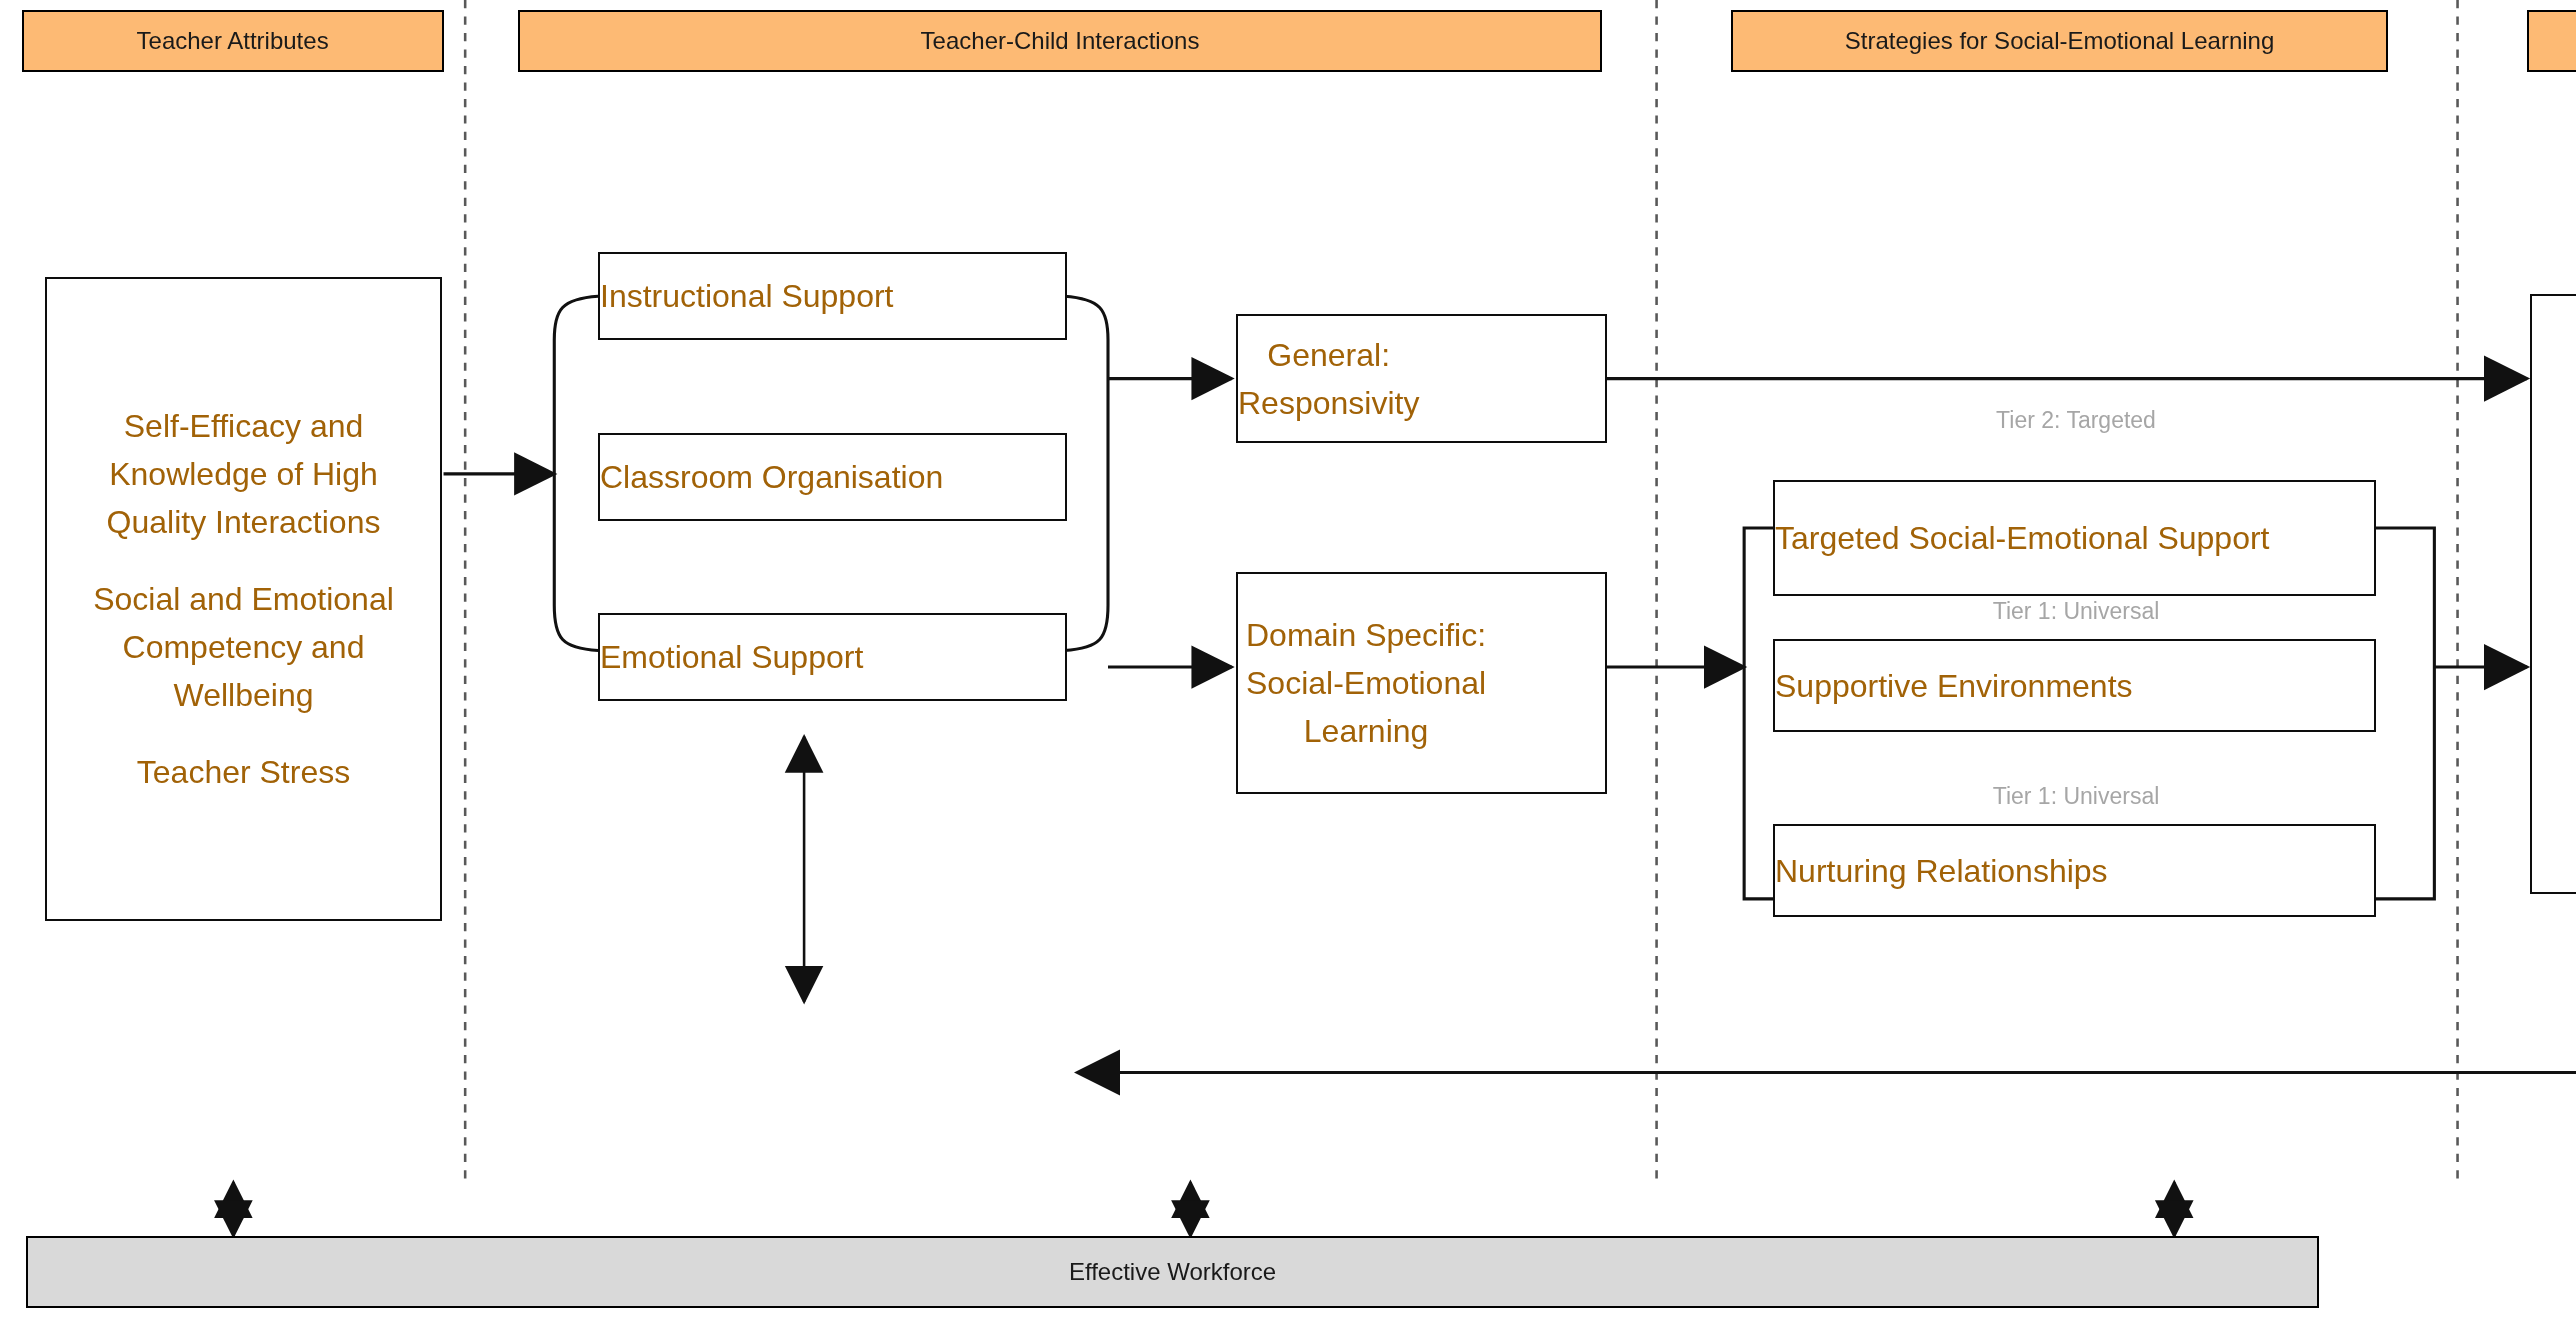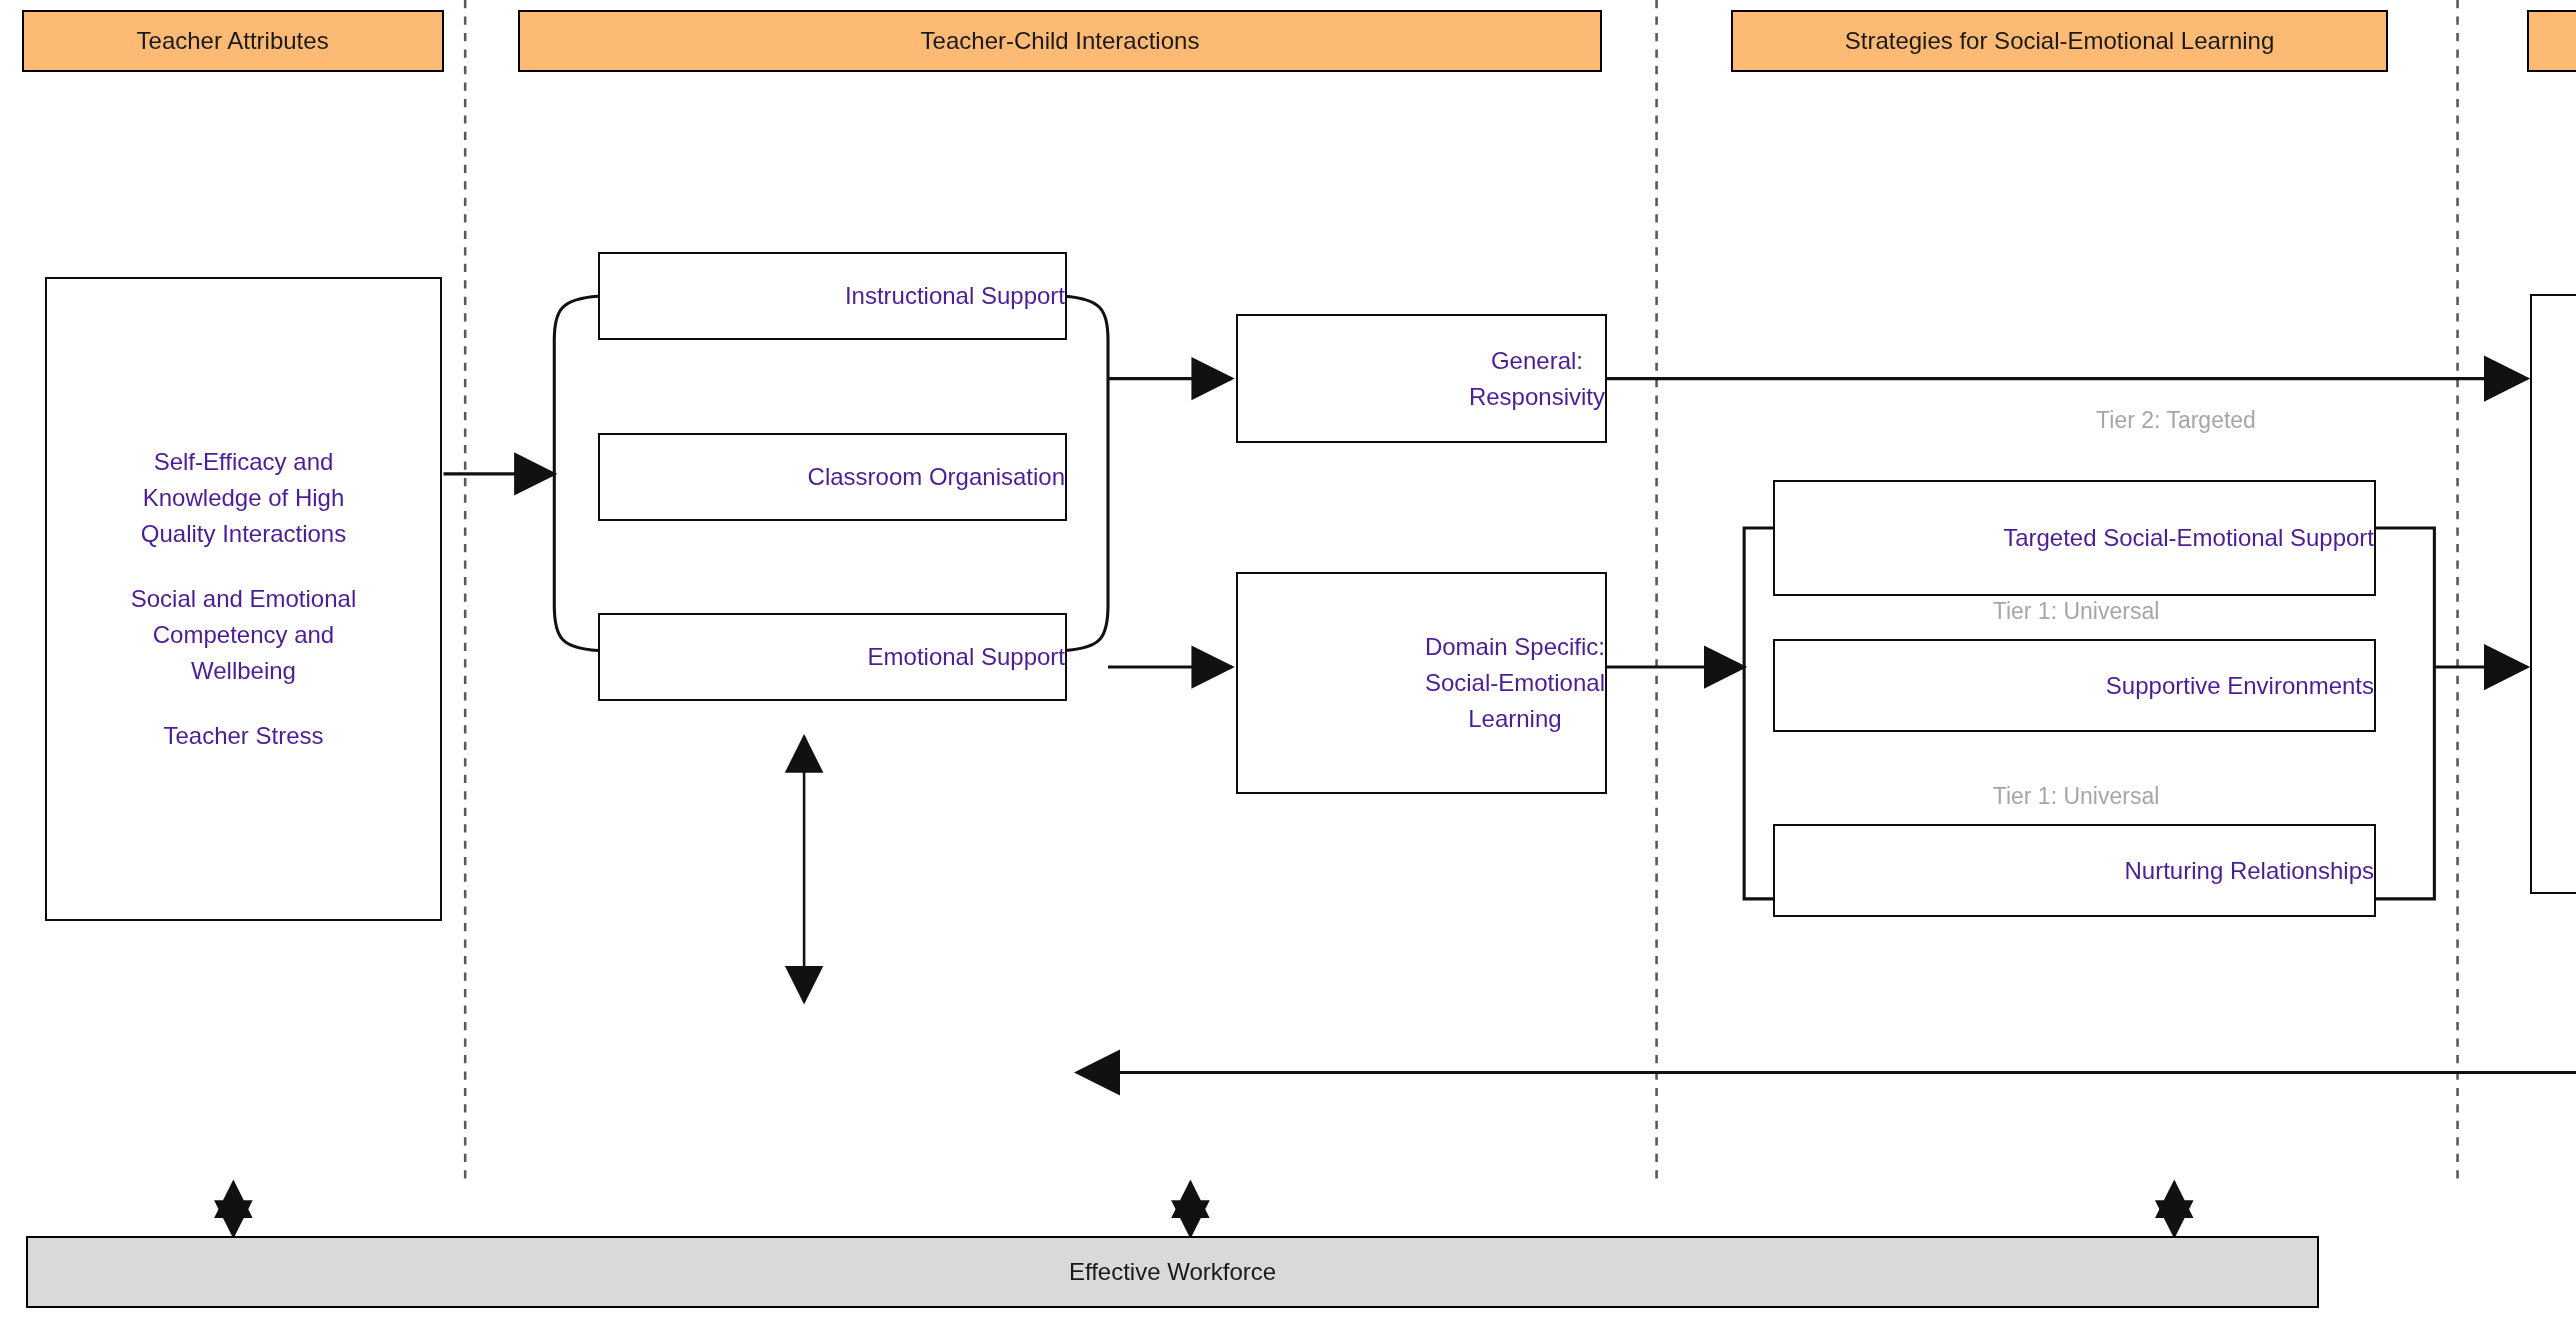--- a/index.html
+++ b/index.html
@@ -7,22 +7,22 @@
   #stage{position:relative;width:3069px;height:1331px;background:#fff;overflow:hidden;}
   #wires{position:absolute;left:0;top:0;width:3069px;height:1331px;pointer-events:none;}
 
   .hdr{
     position:absolute;background:#fdba74;border:2.1px solid #000;
     display:flex;align-items:center;justify-content:center;text-align:center;
     font-size:24px;color:#1a1a1a;box-sizing:border-box;
   }
   .box{
     position:absolute;background:#fff;border:2.6px solid #0d0d0d;
-    display:flex;align-items:center;justify-content:flex-end;text-align:center;
-    box-sizing:border-box;font-size:24px;color:#4c1d95;line-height:1.5;
+    display:flex;align-items:center;justify-content:flex-start;text-align:center;
+    box-sizing:border-box;font-size:32px;color:#a16207;line-height:1.5;
   }
   .tier{
     position:absolute;text-align:center;font-size:23px;color:#a6a6a6;
     white-space:nowrap;
   }
   .attr-lines{display:flex;flex-direction:column;align-items:center;justify-content:center;
     text-align:center;width:100%;padding:0 11px;box-sizing:border-box;}
   .attr-lines .grp{margin:0;}
   .attr-lines .sp{height:29px;}
   .out-lines{display:flex;flex-direction:column;align-items:center;justify-content:center;
@@ -137,21 +137,21 @@
     </div>
   </div>
   <div class="box" style="left:1236px;top:572px;width:371px;height:222px;padding-left:8px;">
     <div>
       <div>Domain Specific:</div>
       <div>Social-Emotional</div>
       <div>Learning</div>
     </div>
   </div>
 
-  <div class="tier" style="left:1872px;top:407px;width:608px;">Tier 2: Targeted</div>
+  <div class="tier" style="left:1772px;top:407px;width:608px;">Tier 2: Targeted</div>
   <div class="box" style="left:1773px;top:432px;width:603px;height:116px;margin-top:48px;">
     <span>Targeted Social-Emotional Support</span>
   </div>
 
   <div class="tier" style="left:1772px;top:598px;width:608px;">Tier 1: Universal</div>
   <div class="box" style="left:1773px;top:639px;width:603px;height:93px;">
     <span>Supportive Environments</span>
   </div>
 
   <div class="tier" style="left:1772px;top:783px;width:608px;">Tier 1: Universal</div>

